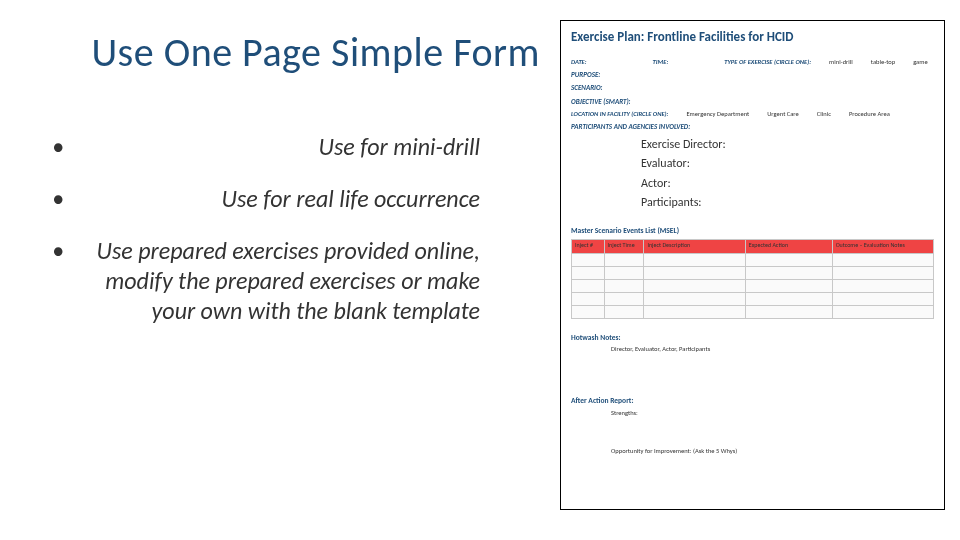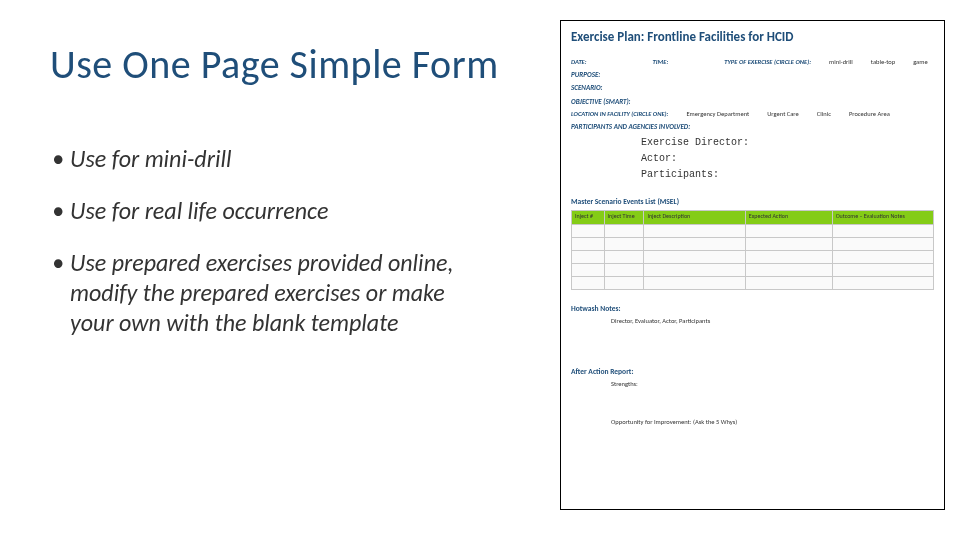--- a/index.html
+++ b/index.html
@@ -11,21 +11,22 @@
     position: relative;
     overflow: hidden;
   }
   .slide {
     width: 960px;
     height: 540px;
     display: flex;
   }
   .left {
     flex: 0 0 560px;
-    padding: 40px 20px 20px 50px;
+    padding: 28px 20px 20px 50px;
+    text-align: right;
   }
   .title {
     font-size: 40px;
     color: #1f4e79;
     font-weight: 400;
     margin-bottom: 55px;
     letter-spacing: 0.5px;
   }
   .bullets {
     list-style: none;
@@ -66,37 +67,37 @@
     font-weight: 700;
     font-size: 13px;
     color: #1f4e79;
     margin-bottom: 12px;
   }
   .row { display: flex; margin-bottom: 4px; }
   .lbl { font-weight: 700; color: #1f4e79; font-style: italic; }
   .thin { color: #333; font-weight: 400; }
   .types { display: flex; gap: 18px; font-size: 6.5px; }
   .types .lbl { white-space: nowrap; }
-  .roles { margin: 3px 0 6px 70px; font-size: 10px; line-height: 1.6; color: #333; font-family: Liberation Mono, monospace; }
+  .roles { margin: 3px 0 6px 70px; font-size: 12px; line-height: 1.6; color: #333; }
   .sec-head { font-weight: 700; color: #1f4e79; font-size: 7.5px; margin-top: 14px; margin-bottom: 3px; }
   table.msel {
     width: 100%;
     border-collapse: collapse;
     font-size: 6px;
     color: #333;
   }
   table.msel th, table.msel td {
     border: 1px solid #c8c8c8;
     padding: 2px 3px;
     text-align: left;
     font-weight: 400;
     background: #fafafa;
   }
   table.msel th {
-    background: #84cc16;
+    background: #ef4444;
     font-weight: 400;
     height: 14px;
   }
   table.msel td { height: 13px; }
   .note-line { font-size: 6.5px; color: #333; margin-top: 2px; padding-left: 40px; }
   .spacer { height: 28px; }
 </style>
 </head>
 <body>
 
@@ -141,20 +142,21 @@
         <span class="thin">Urgent Care</span>
         <span class="thin">Clinic</span>
         <span class="thin">Procedure Area</span>
       </div>
 
       <div class="row">
           <span class="lbl">PARTICIPANTS AND AGENCIES INVOLVED:</span>
         </div>
       <div class="roles">
         <div>Exercise Director:</div>
+        <div>Evaluator:</div>
         <div>Actor:</div>
         <div>Participants:</div>
       </div>
 
       <div class="sec-head">Master Scenario Events List (MSEL)</div>
       <table class="msel">
         <thead>
           <tr>
             <th style="width:9%">Inject #</th>
             <th style="width:11%">Inject Time</th>

